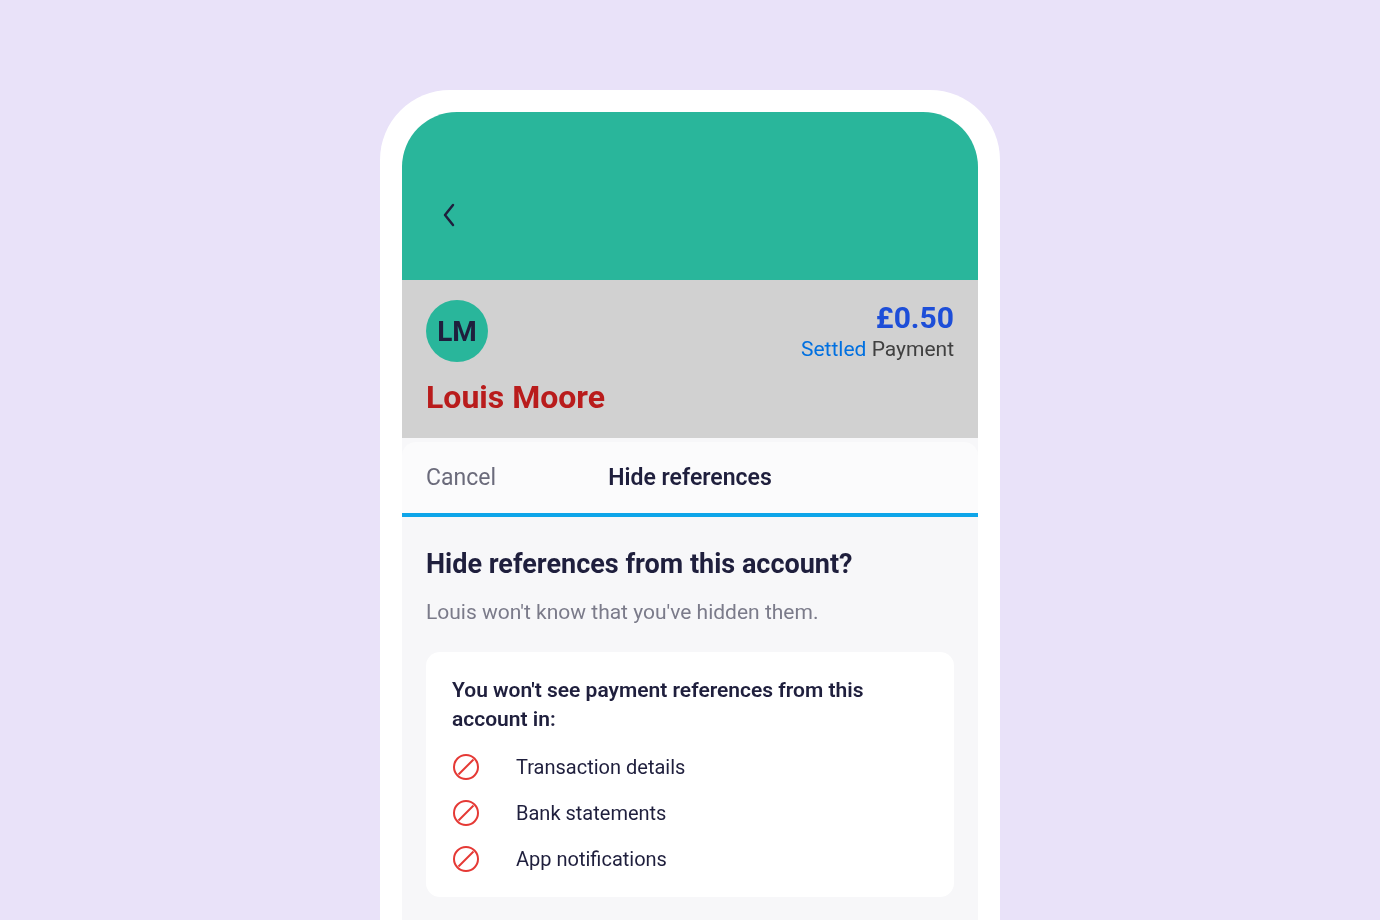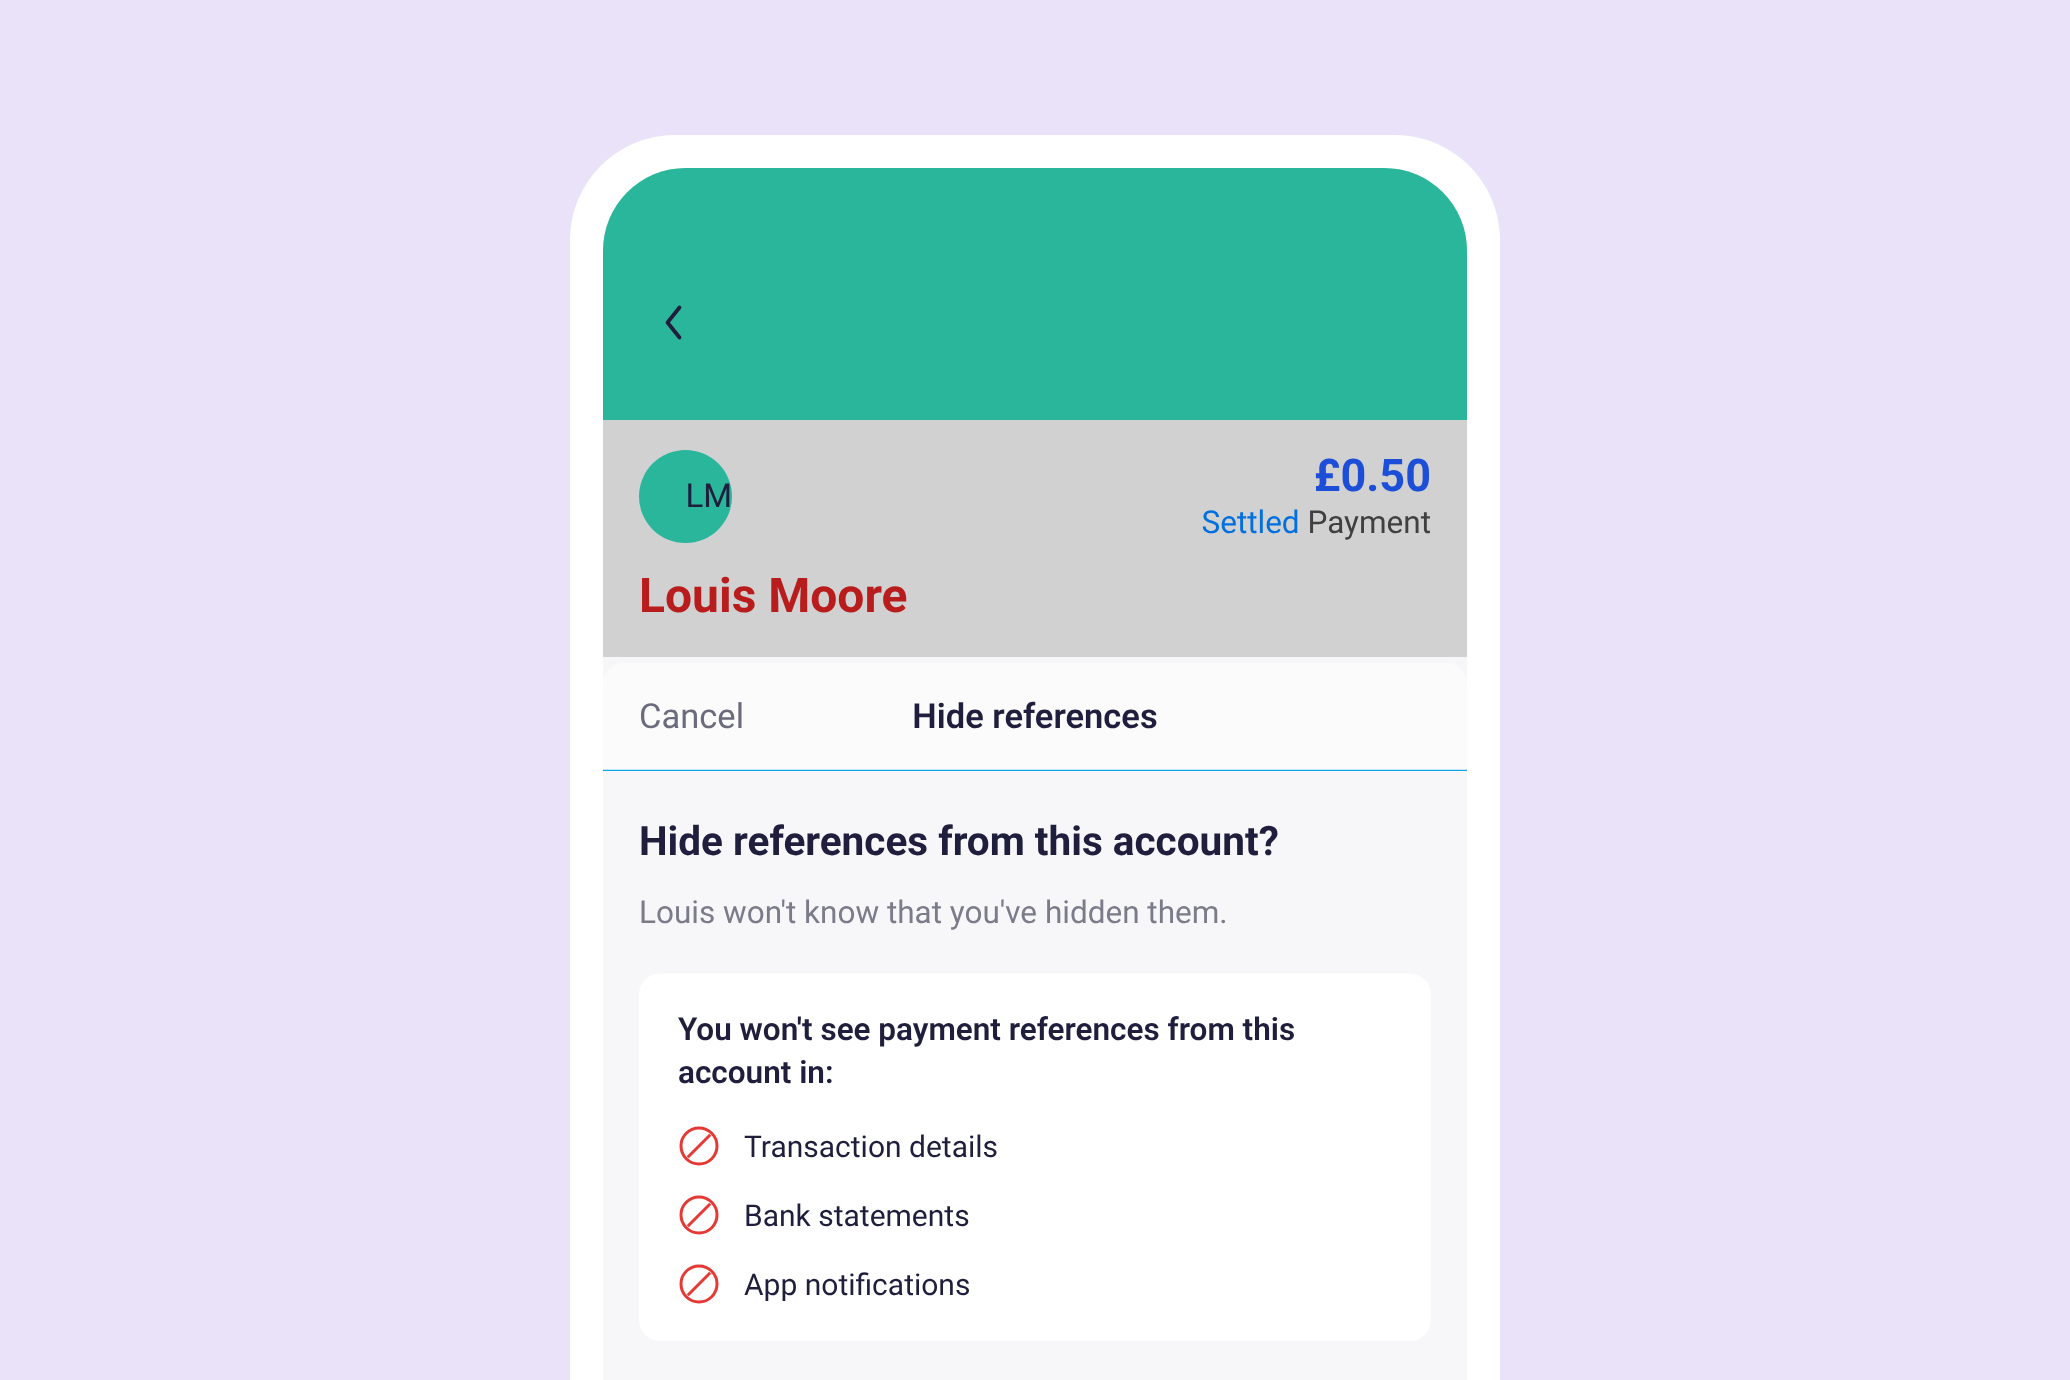--- a/index.html
+++ b/index.html
@@ -71,24 +71,24 @@
       align-items: flex-start;
     }
     
     .avatar {
       width: 62px;
       height: 62px;
       border-radius: 50%;
       background: #29B69B;
       display: flex;
       align-items: center;
-      justify-content: flex-end;
-      color: #1F1F3D;
-      font-size: 22px;
-      font-weight: 400;
+      justify-content: center;
+      color: #1F1F3D;
+      font-size: 28px;
+      font-weight: 700;
     }
     
     .amount-section {
       text-align: right;
     }
     
     .amount {
       color: #1d4ed8;
       font-size: 30px;
       font-weight: 700;
@@ -115,21 +115,21 @@
     }
     
     .modal-header {
       background: #FBFBFC;
       border-radius: 14px 14px 0 0;
       margin-top: 4px;
       padding: 22px 24px;
       display: flex;
       align-items: center;
       position: relative;
-      border-bottom: 1px solid #0ea5e9;
+      border-bottom: 4px solid #0ea5e9;
     }
     
     .cancel-btn {
       color: #6B6B7B;
       font-size: 23px;
       cursor: pointer;
     }
     
     .modal-title {
       position: absolute;
@@ -169,21 +169,21 @@
       color: #1F1F3D;
       font-size: 21px;
       font-weight: 600;
       line-height: 1.4;
       margin-bottom: 14px;
     }
     
     .info-item {
       display: flex;
       align-items: center;
-      gap: 16px;
+      gap: 36px;
       margin-top: 18px;
     }
     
     .info-item:first-of-type {
       margin-top: 0;
     }
     
     .prohibit-icon {
       width: 28px;
       height: 28px;

